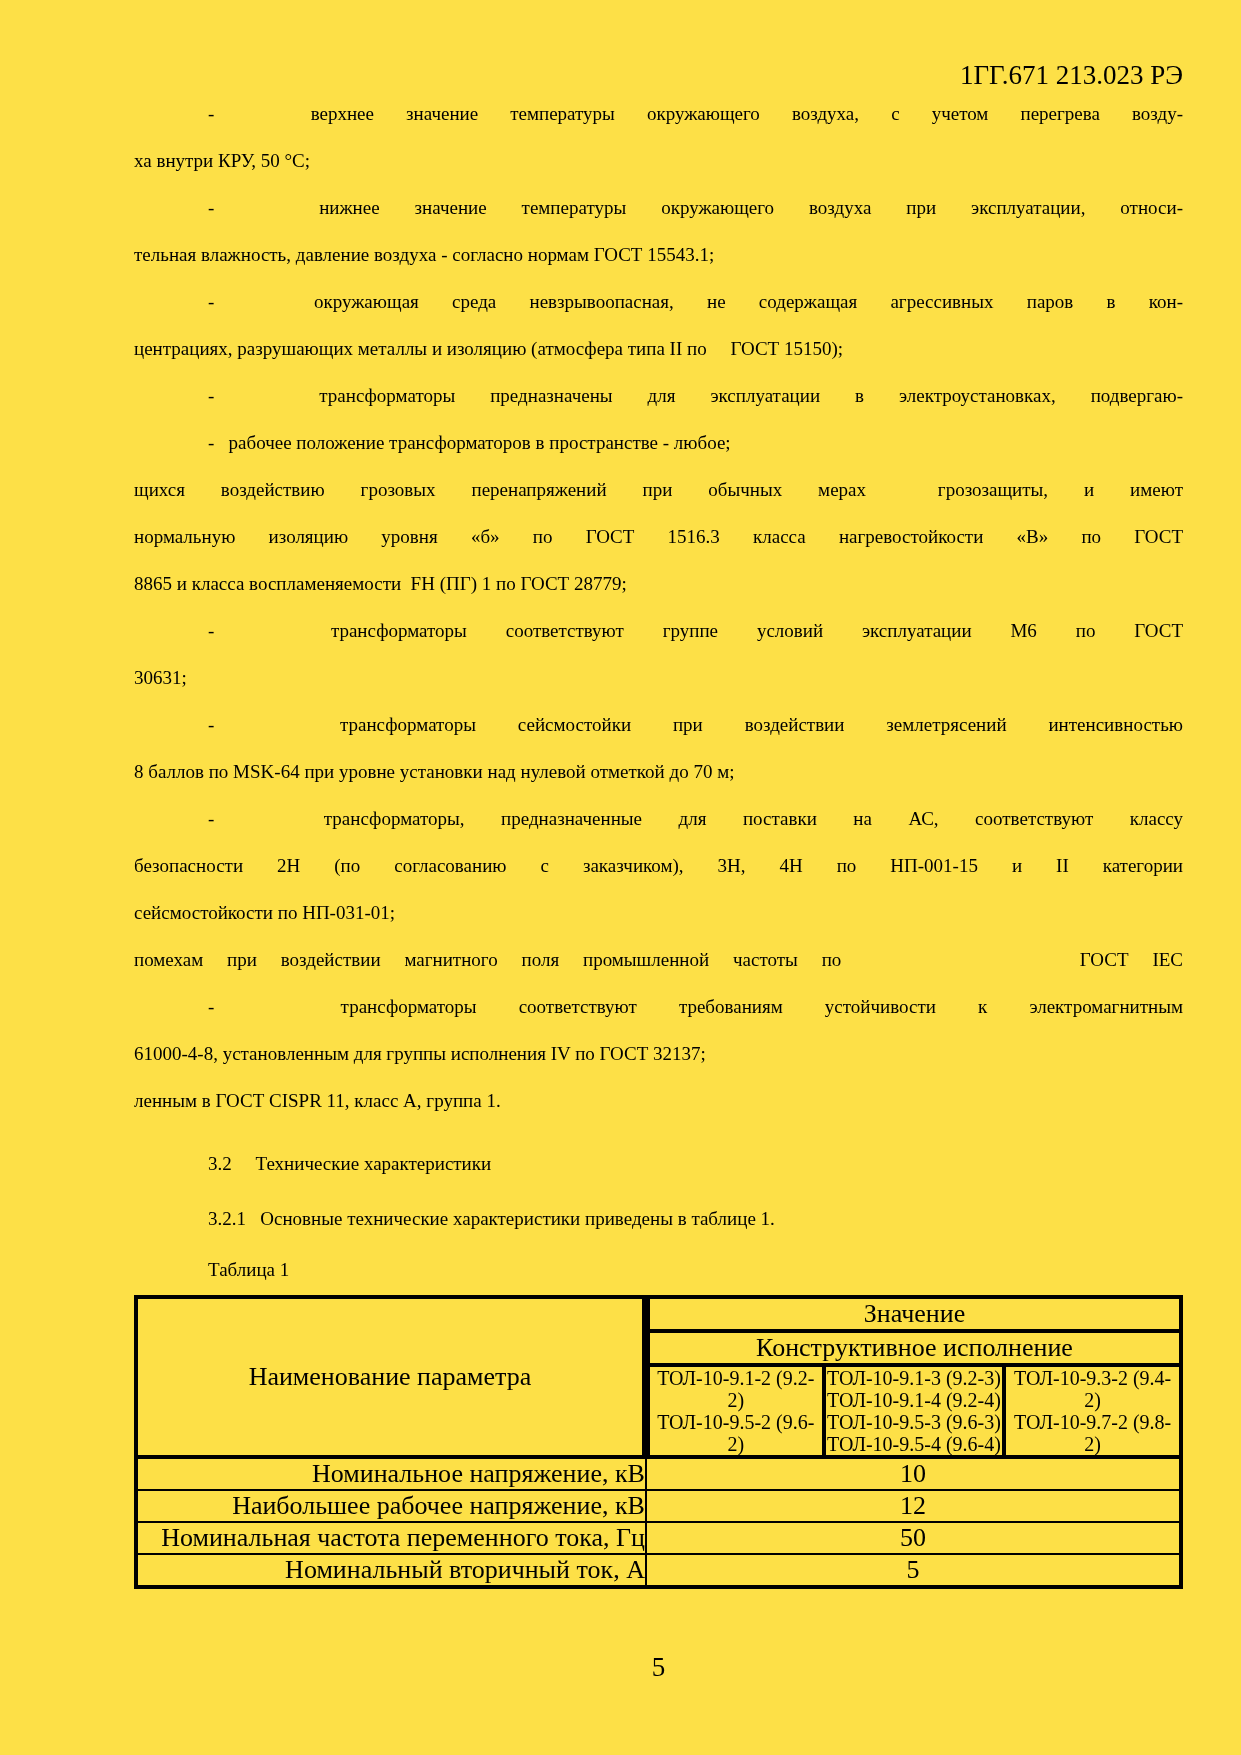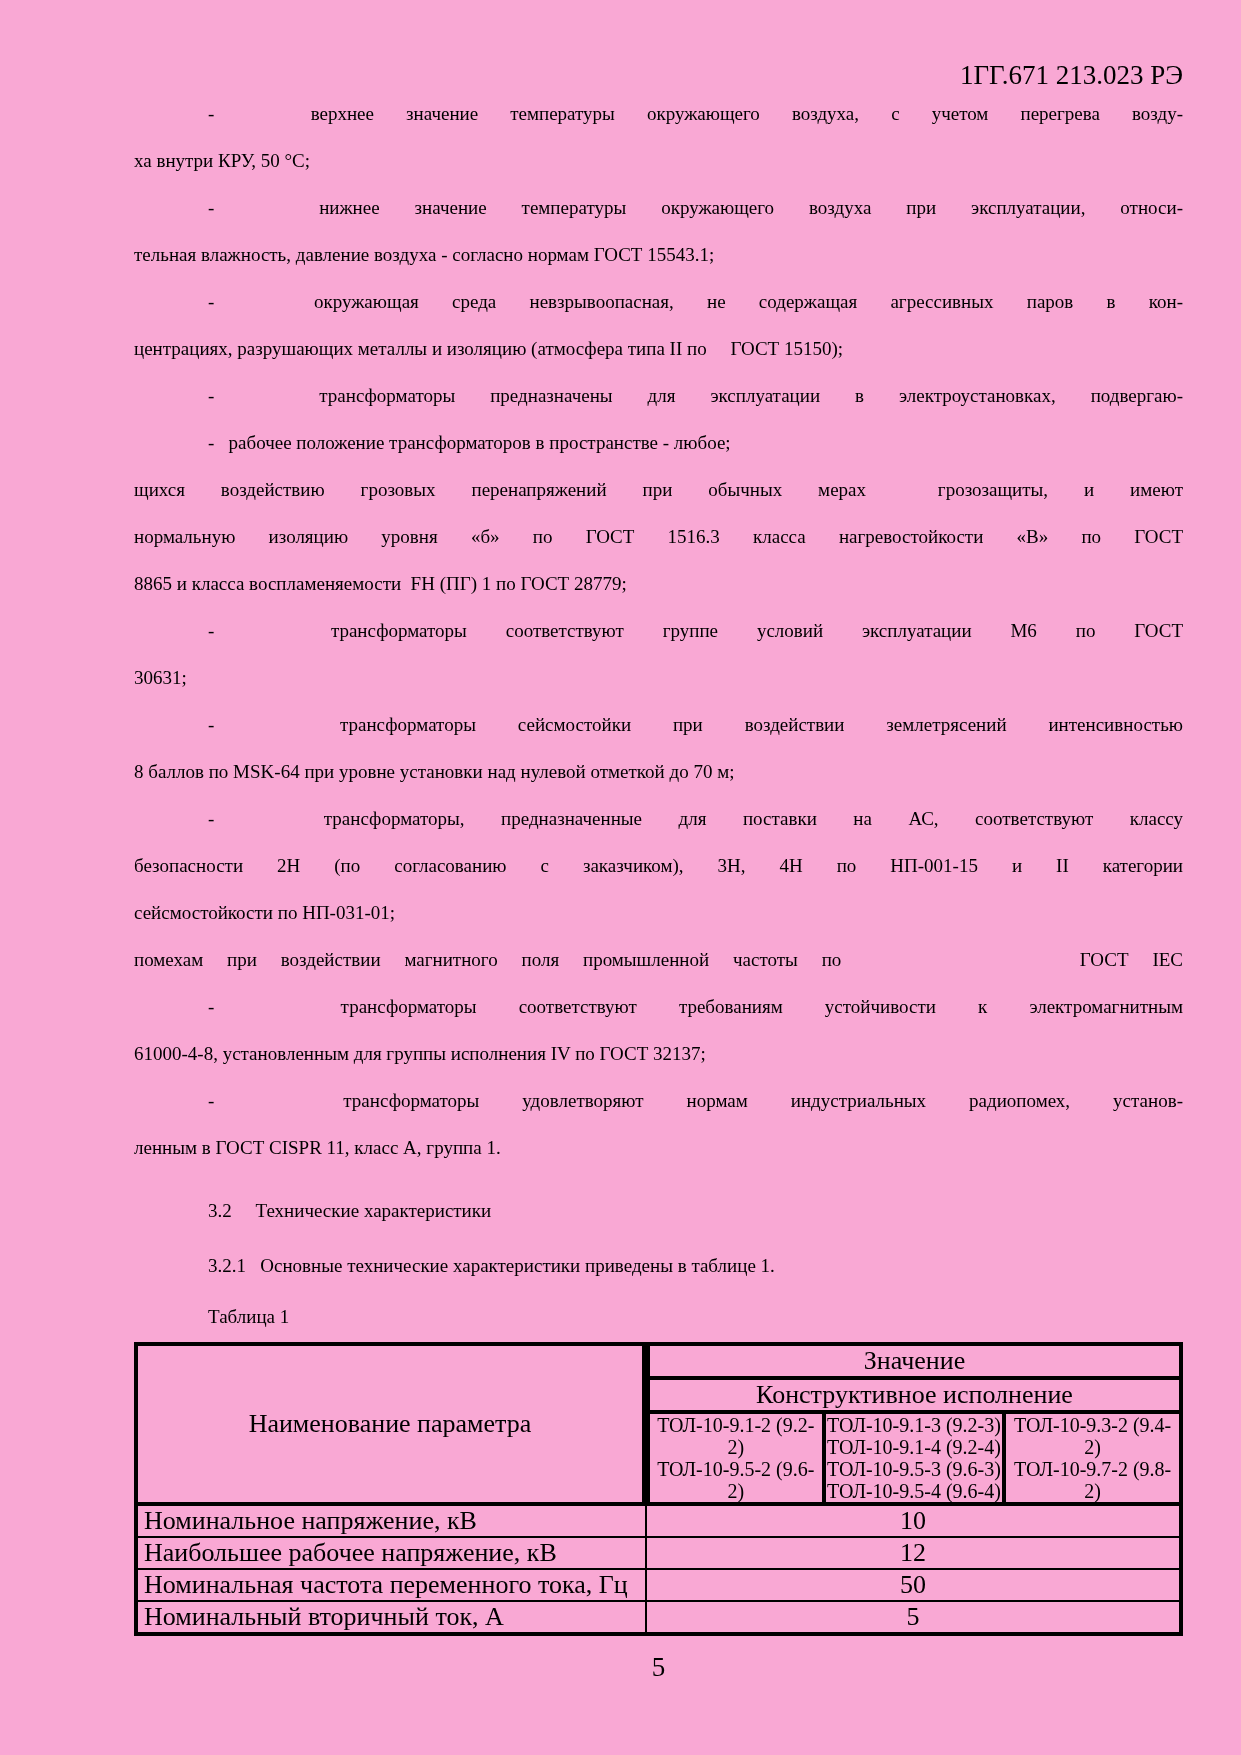--- a/index.html
+++ b/index.html
@@ -1,21 +1,21 @@
 <!DOCTYPE html>
 <html><head>
 <meta charset="utf-8">
 <style>
   * { box-sizing: border-box; }
   html, body { margin: 0; padding: 0; background: #ffffff; }
   .page {
     position: relative;
     width: 1241px;
     height: 1755px;
-    background: #f9a8d4;
+    background: #fde047;
     color: #000000;
     font-family: "Liberation Serif", serif;
     overflow: hidden;
   }
   .doc-number {
     position: absolute;
     top: 60px;
     left: 134px;
     width: 1049px;
     text-align: right;
@@ -61,21 +61,21 @@
     height: 88px;
     border-bottom: 4px solid #000;
     border-left: 4px solid #000;
     font-size: 20px;
     line-height: 22px;
     text-align: center;
     margin-top: 40px;
   }
   .t1 .models.first { border-left: 3px solid #000; }
   .t1 .prow td { height: 29px; }
-  .t1 .param { padding-left: 6px; text-align: left; }
+  .t1 .param { padding-left: 6px; text-align: right; }
   .t1 .val { border-left: 1px solid #4d7c0f; text-align: center; margin-top: 24px; }
 
   .pageno {
     position: absolute;
     top: 1652px;
     left: 134px;
     width: 1049px;
     text-align: center;
     font-size: 27px;
   }
@@ -102,21 +102,20 @@
     <div class="line ind jl">-   трансформаторы соответствуют группе условий эксплуатации М6 по ГОСТ</div>
     <div class="line">30631;</div>
     <div class="line ind jl">-   трансформаторы сейсмостойки при воздействии землетрясений интенсивностью</div>
     <div class="line">8 баллов по MSK-64 при уровне установки над нулевой отметкой до 70 м;</div>
     <div class="line ind jl">-   трансформаторы, предназначенные для поставки на АС, соответствуют классу</div>
     <div class="line jl">безопасности 2Н (по согласованию с заказчиком), 3Н, 4Н по НП-001-15 и II категории</div>
     <div class="line">сейсмостойкости по НП-031-01;</div>
     <div class="line jl">помехам при воздействии магнитного поля промышленной частоты по          ГОСТ IEC</div>
     <div class="line ind jl">-   трансформаторы соответствуют требованиям устойчивости к электромагнитным</div>
     <div class="line">61000-4-8, установленным для группы исполнения IV по ГОСТ 32137;</div>
-    <div class="line ind jl">-   трансформаторы удовлетворяют нормам индустриальных радиопомех, установ-</div>
     <div class="line">ленным в ГОСТ CISPR 11, класс А, группа 1.</div>
     <div class="line ind m1">3.2     Технические характеристики</div>
     <div class="line ind m2">3.2.1   Основные технические характеристики приведены в таблице 1.</div>
     <div class="line ind m3">Таблица 1</div>
 
     <table class="t1">
       <colgroup>
         <col style="width:508px">
         <col style="width:177px">
         <col style="width:180px">

